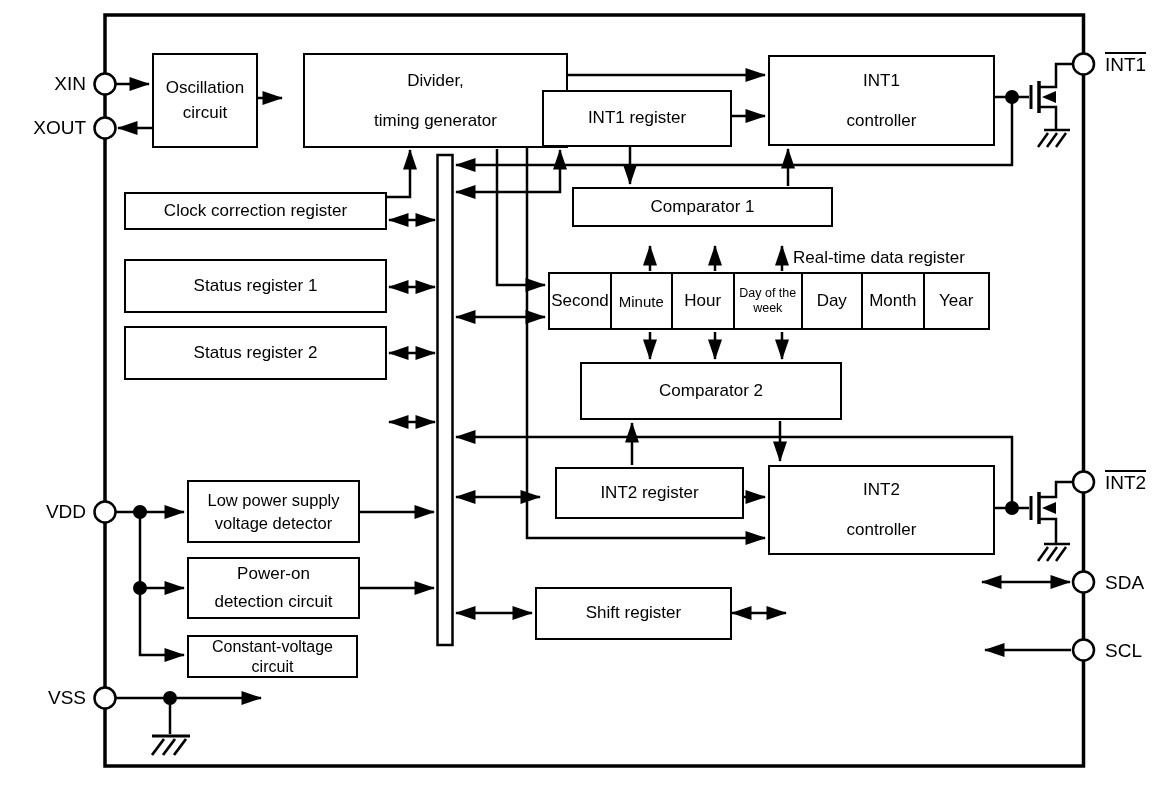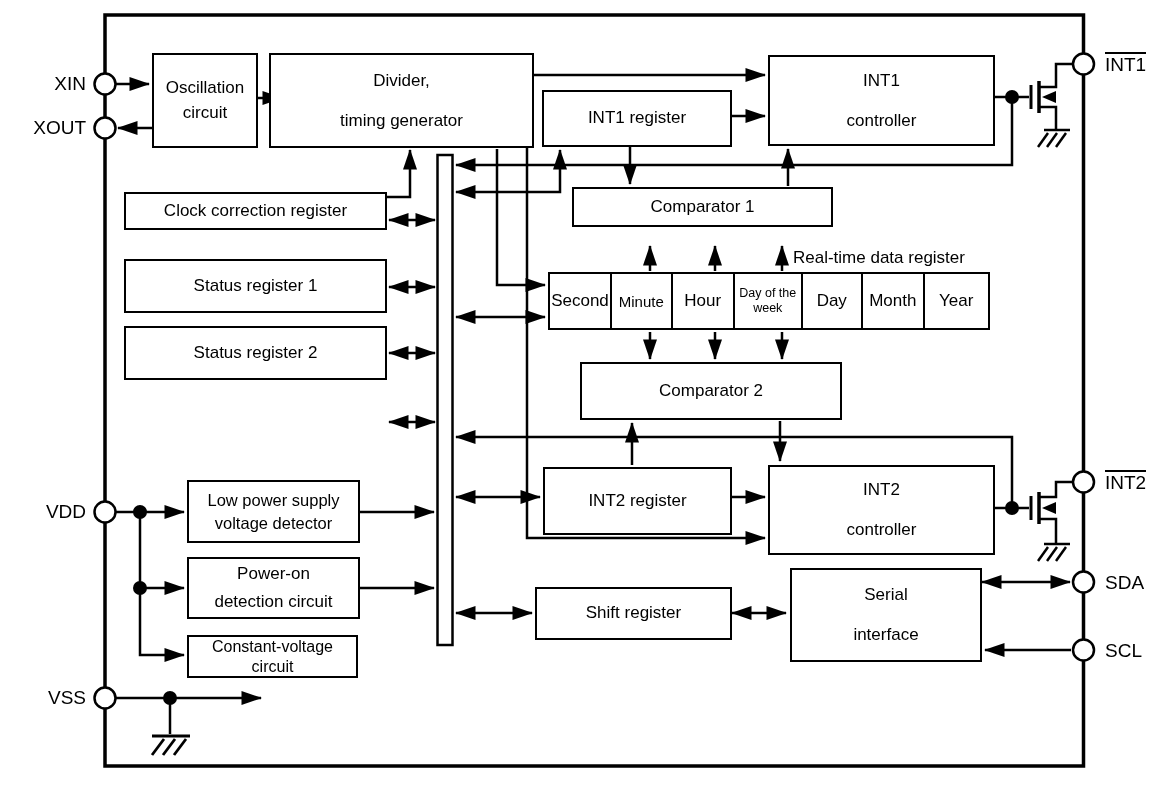--- a/index.html
+++ b/index.html
@@ -154,21 +154,21 @@
       <circle cx="1083.5" cy="482" r="10.5"></circle>
       <circle cx="1083.5" cy="582" r="10.5"></circle>
       <circle cx="1083.5" cy="650" r="10.5"></circle>
     </g>
   </svg>
 
   <div class="box lh145" style="left:152px;top:53px;width:106px;height:95px">
     <span>Oscillation</span>
     <span>circuit</span>
   </div>
-  <div class="box spread" style="left:269px;top:53px;width:265px;height:95px">
+  <div class="box spread" style="left:303px;top:53px;width:265px;height:95px">
     <span>Divider,</span>
     <span>timing generator</span>
   </div>
   <div class="box" style="left:124px;top:192px;width:263px;height:38px">
     <span>Clock correction register</span>
   </div>
   <div class="box" style="left:124px;top:259px;width:263px;height:54px">
     <span>Status register 1</span>
   </div>
   <div class="box" style="left:124px;top:326px;width:263px;height:54px">
@@ -192,33 +192,29 @@
   <div class="box spread" style="left:768px;top:55px;width:227px;height:91px">
     <span>INT1</span>
     <span>controller</span>
   </div>
   <div class="box" style="left:572px;top:187px;width:261px;height:40px">
     <span>Comparator 1</span>
   </div>
   <div class="box" style="left:580px;top:362px;width:262px;height:58px">
     <span>Comparator 2</span>
   </div>
-  <div class="box" style="left:543px;top:467px;width:189px;height:68px">
+  <div class="box" style="left:555px;top:467px;width:189px;height:52px">
     <span>INT2 register</span>
   </div>
   <div class="box spread" style="left:768px;top:465px;width:227px;height:90px">
     <span>INT2</span>
     <span>controller</span>
   </div>
   <div class="box" style="left:535px;top:587px;width:197px;height:53px">
     <span>Shift register</span>
-  </div>
-  <div class="box spread" style="left:790px;top:568px;width:192px;height:94px">
-    <span>Serial</span>
-    <span>interface</span>
   </div>
 
   <div class="rtclabel" style="left:793px;top:248px;">Real-time data register</div>
   <div id="rtc-row">
     <div class="cell">Second</div>
     <div class="cell">Minute</div>
     <div class="cell">Hour</div>
     <div class="cell">Day of the week</div>
     <div class="cell">Day</div>
     <div class="cell">Month</div>

